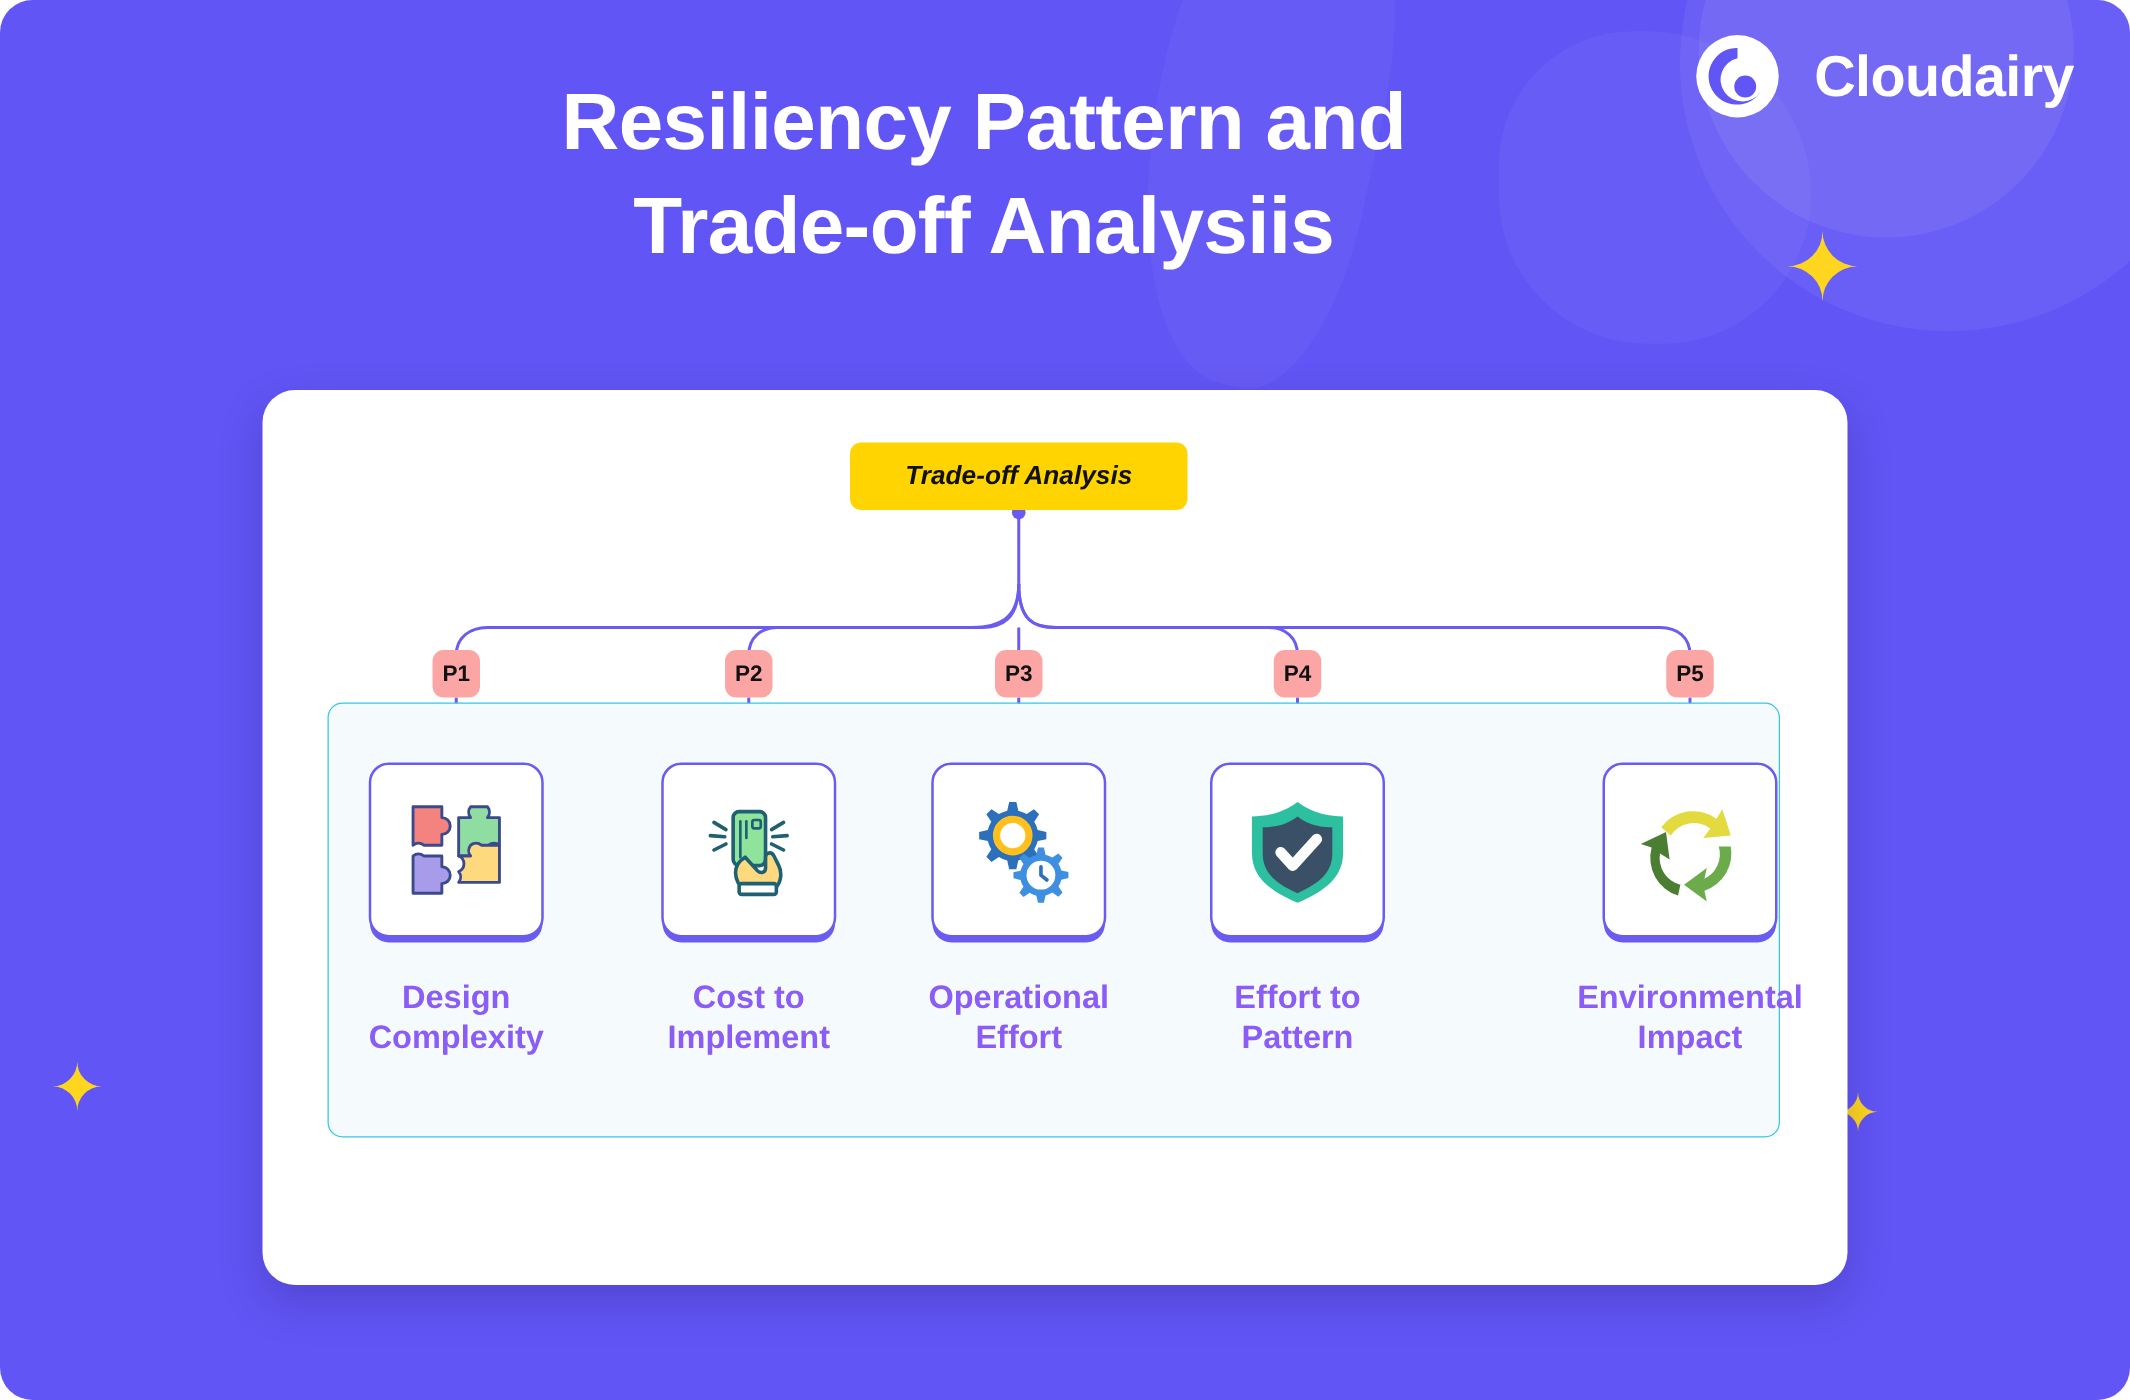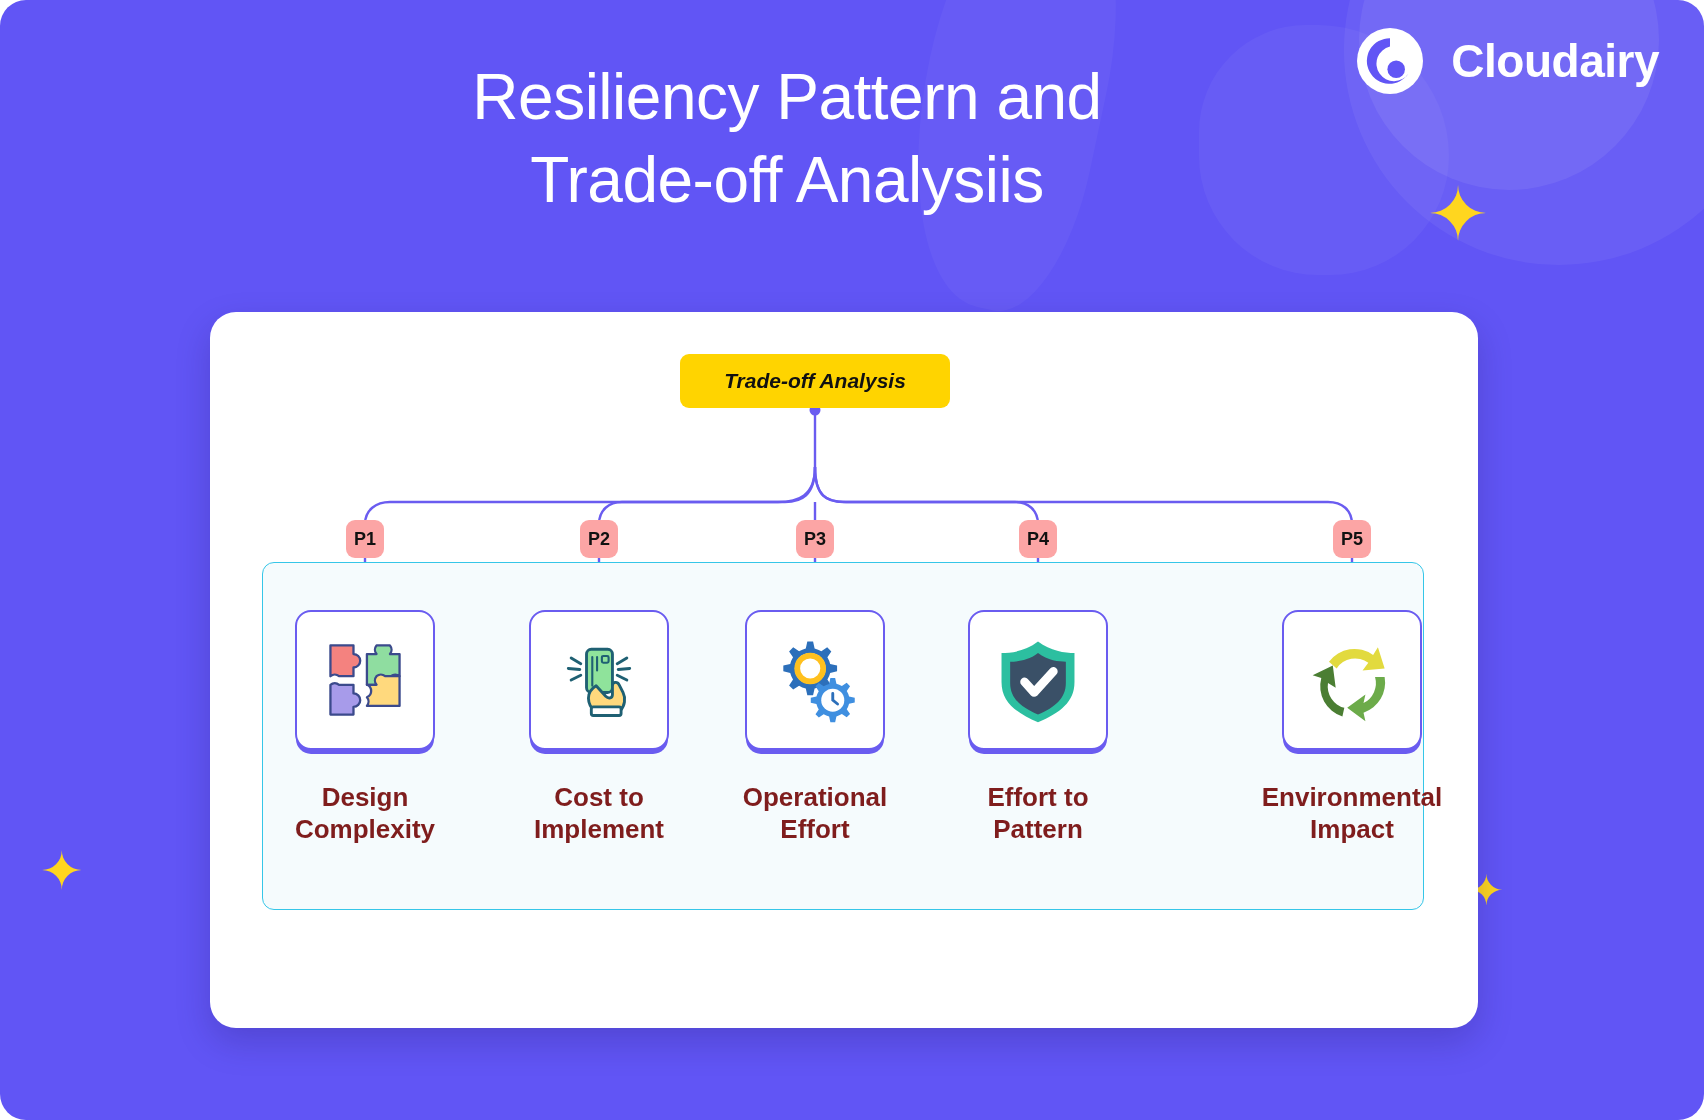--- a/index.html
+++ b/index.html
@@ -54,21 +54,21 @@
     display: flex; align-items: center; justify-content: center;
   }
   #logo .wordmark {
     color: #ffffff; font-size: 46px; font-weight: 700; letter-spacing: -0.5px;
   }
 
   
   #title {
     position: absolute; left: 0; right: 0; top: 56px;
     text-align: center; color: #ffffff;
-    font-size: 64px; font-weight: 400; line-height: 1.3;
+    font-size: 64px; font-weight: 700; line-height: 1.3;
     letter-spacing: -0.5px;
     padding-right: 130px;
   }
   #title .line { display: block; }
 
   
   #card {
     position: absolute;
     left: 210px; top: 312px;
     width: 1268px; height: 716px;
@@ -123,21 +123,21 @@
     background: #ffffff;
     border: 2.5px solid #6a5cf0;
     border-radius: 16px;
     box-shadow: 0 5px 0 -1px #6a5cf0;
     display: flex; align-items: center; justify-content: center;
   }
   .leaf .tile svg { width: 96px; height: 96px; }
   .leaf .caption {
     margin-top: 32px;
     text-align: center;
-    color: #7f1d1d;
+    color: #8b5cf6;
     font-size: 26px; font-weight: 700; line-height: 1.22;
     white-space: pre-line;
     width: 200px;
   }
 </style>
 </head>
 <body>
 
 <div id="stage">
 

